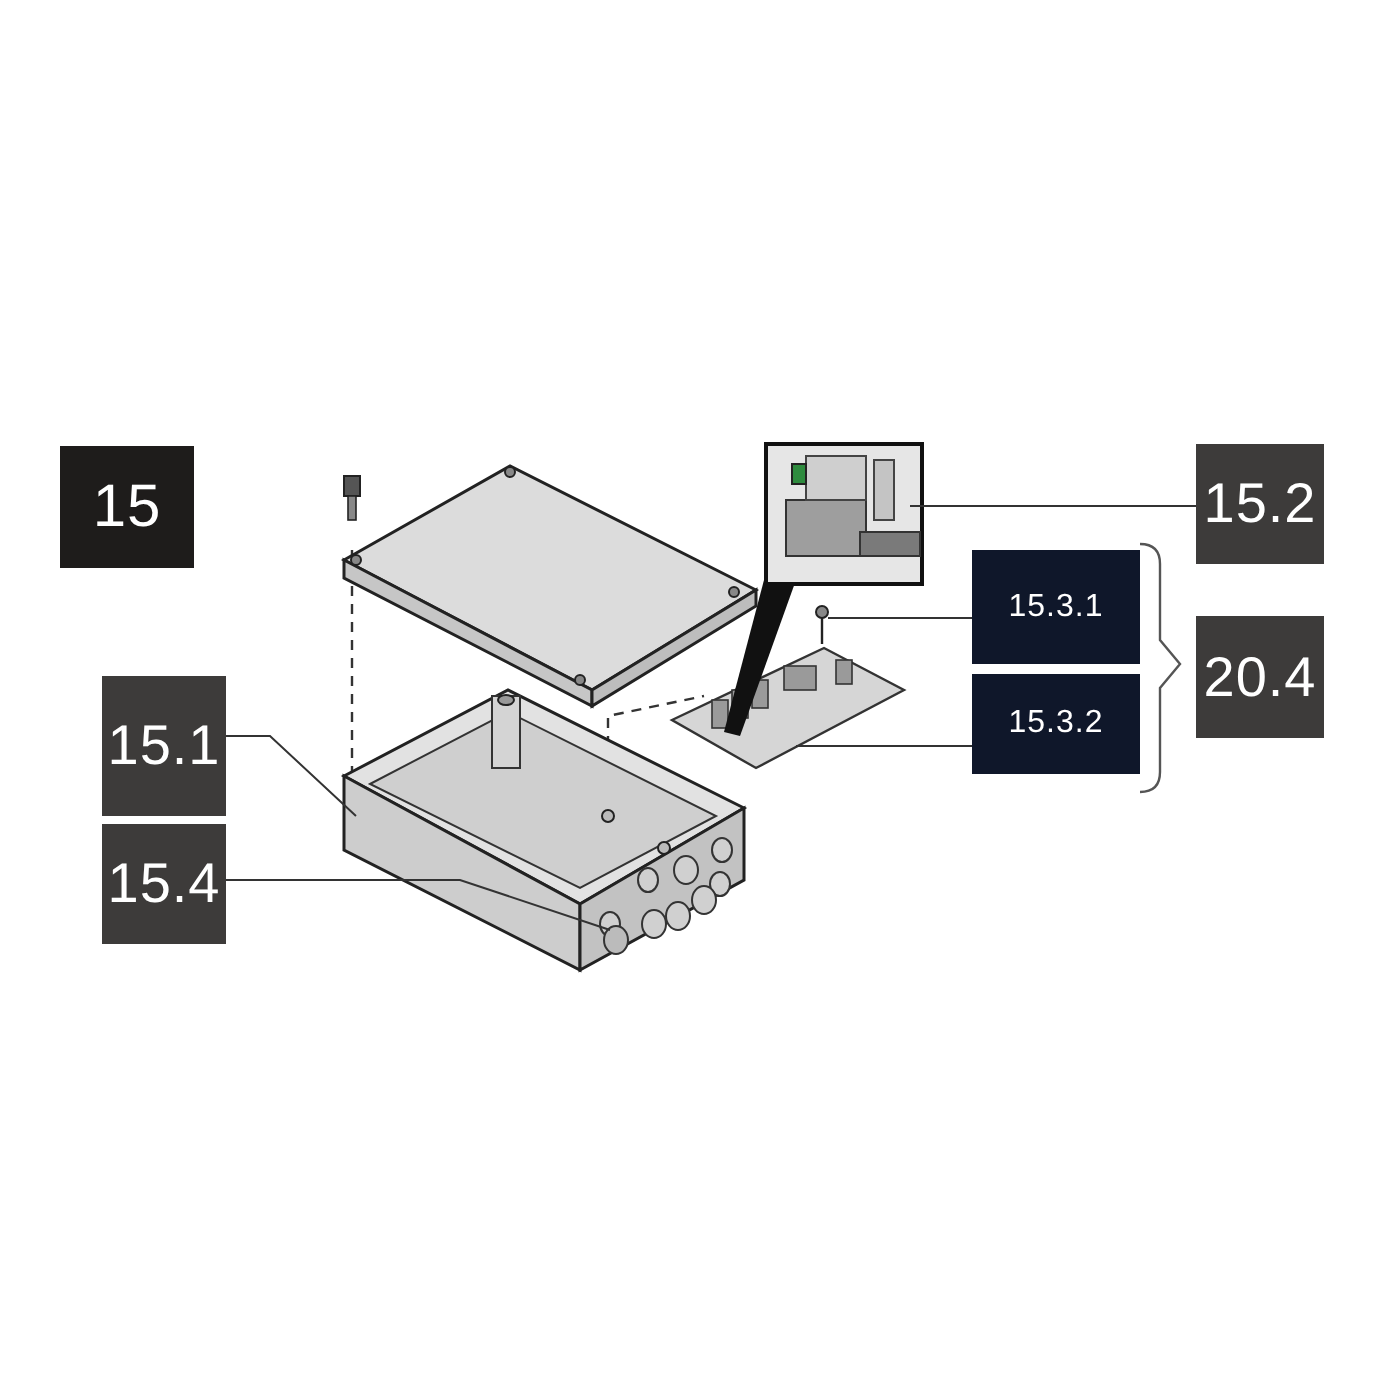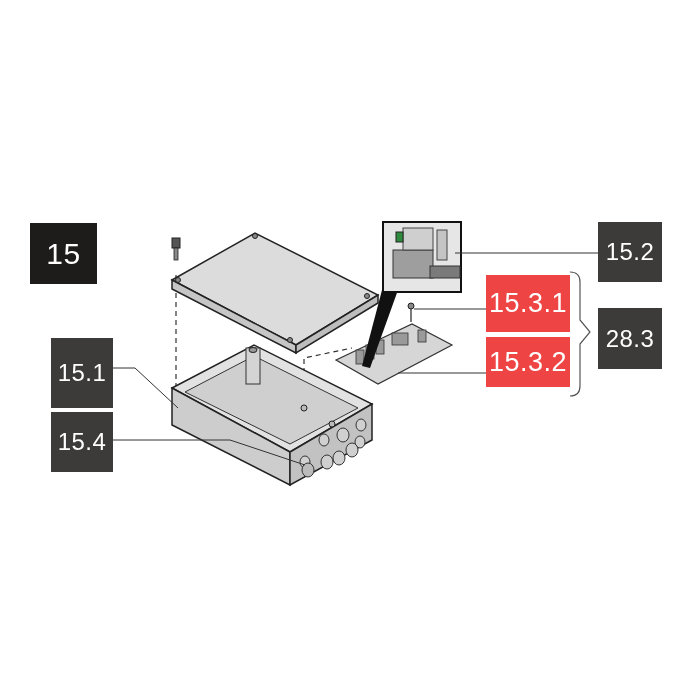--- a/index.html
+++ b/index.html
@@ -1,23 +1,23 @@
 <!DOCTYPE html>
 <html><head>
 <meta charset="utf-8">
 <style>
   html, body { margin:0; padding:0; background:#ffffff; }
   body { width:700px; height:700px; position:relative; overflow:hidden; font-family:"Liberation Sans", sans-serif; }
   .label {
     position:absolute; color:#ffffff; font-weight:normal; display:flex;
     align-items:center; justify-content:center; letter-spacing:0.5px;text-align:center;
   }
-  .dark { background:#3d3b3a; font-size:24px; }
+  .dark { background:#3d3b3a; font-size:28px; }
   .black { background:#1e1c1b; font-size:30px; }
-  .mid { background:#ef4444; font-size:27px; }
+  .mid { background:#0f172a; font-size:16px; }
   svg.art { position:absolute; left:0; top:0; }
 </style>
 </head>
 <body>
 
 <svg class="art" width="700" height="700" viewBox="0 0 700 700">
 
   <g>
     <rect x="172" y="238" width="8" height="10" fill="#555" stroke="#222" stroke-width="1"></rect>
     <rect x="174" y="248" width="4" height="12" fill="#888" stroke="#222" stroke-width="0.8"></rect>
@@ -95,17 +95,17 @@
     <line x1="398" y1="373" x2="486" y2="373"></line>
     <polyline points="113,368 135,368 178,408"></polyline>
     <polyline points="113,440 230,440 305,465"></polyline>
   </g>
 
   <path d="M570,272 Q580,272 580,282 L580,320 L590,332 L580,344 L580,386 Q580,396 570,396" stroke="#555" stroke-width="1.2" fill="none"></path>
 </svg>
 
 <div class="label black" style="left:30px; top:223px; width:67px; height:61px;">15</div>
 <div class="label dark" style="left:598px; top:222px; width:64px; height:60px;">15.2</div>
-<div class="label dark" style="left:598px; top:308px; width:64px; height:61px;">28.3</div>
+<div class="label dark" style="left:598px; top:308px; width:64px; height:61px;">20.4</div>
 <div class="label mid" style="left:486px; top:275px; width:84px; height:57px;">15.3.1</div>
 <div class="label mid" style="left:486px; top:337px; width:84px; height:50px;">15.3.2</div>
 <div class="label dark" style="left:51px; top:338px; width:62px; height:70px;">15.1</div>
 <div class="label dark" style="left:51px; top:412px; width:62px; height:60px;">15.4</div>
 
 </body></html>

